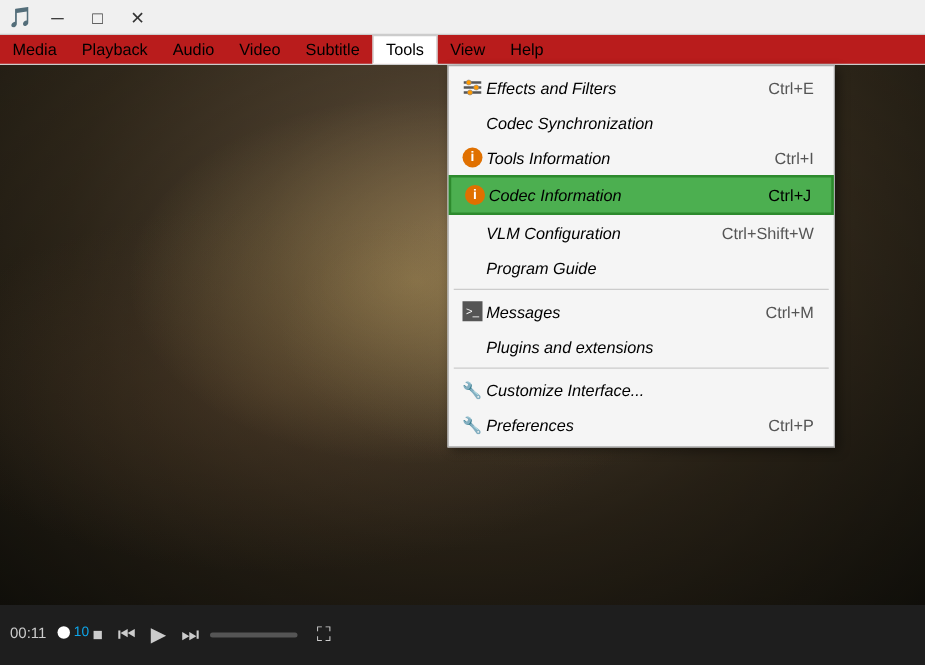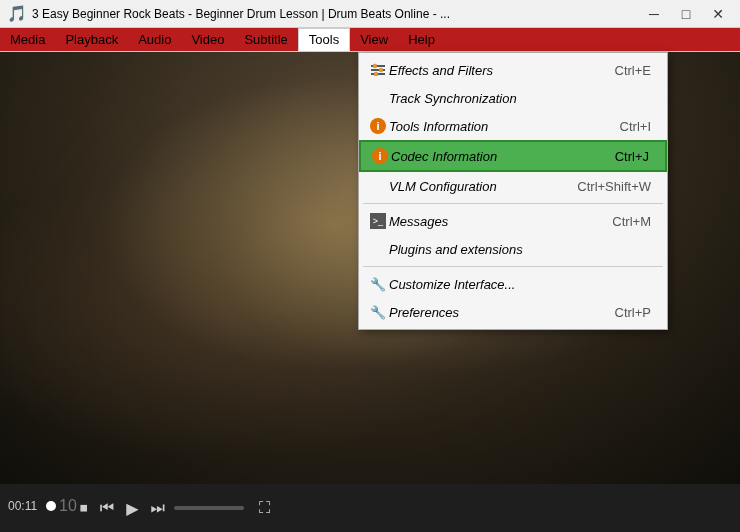--- a/index.html
+++ b/index.html
@@ -239,22 +239,22 @@
       width: 10px;
       height: 10px;
       background: #fff;
       border-radius: 50%;
       position: absolute;
       top: -3px;
       left: 5%;
       transform: translateX(-50%);
     }
     .time-end {
-      color: #737373;
-      font-size: 16px;
+      color: #0ea5e9;
+      font-size: 11px;
     }
     .control-buttons {
       display: flex;
       align-items: center;
       gap: 6px;
     }
     .ctrl-btn {
       background: transparent;
       border: none;
       color: #ccc;
@@ -270,21 +270,20 @@
       background: #555;
       border-radius: 2px;
     }
     .spacer { flex: 1; }
   </style>
 </head>
 <body>
 
 <div class="title-bar">
   <div class="title-bar-icon">🎵</div>
-  <span class="title-bar-text">3 Easy Beginner Rock Beats - Beginner Drum Lesson | Drum Beats Online - ...</span>
   <div class="title-bar-controls">
     <button class="title-bar-btn">─</button>
     <button class="title-bar-btn">□</button>
     <button class="title-bar-btn close">✕</button>
   </div>
 </div>
 
 <div class="menu-bar">
   <div class="menu-item">Media</div>
   <div class="menu-item">Playback</div>
@@ -314,21 +313,21 @@
         <circle cx="11" cy="8" r="2" fill="#f90" stroke="#888" stroke-width="0.5"></circle>
         <circle cx="6" cy="12" r="2" fill="#f90" stroke="#888" stroke-width="0.5"></circle>
       </svg>
     </div>
     <span class="item-label">Effects and Filters</span>
     <span class="item-shortcut">Ctrl+E</span>
   </div>
 
   <div class="dropdown-item">
     <div class="item-icon"></div>
-    <span class="item-label">Track Synchronization</span>
+    <span class="item-label">Codec Synchronization</span>
     <span class="item-shortcut"></span>
   </div>
 
   <div class="dropdown-item">
     <div class="item-icon">
       <div class="info-icon">i</div>
     </div>
     <span class="item-label">Tools Information</span>
     <span class="item-shortcut">Ctrl+I</span>
   </div>
@@ -340,20 +339,25 @@
     <span class="item-label">Codec Information</span>
     <span class="item-shortcut">Ctrl+J</span>
   </div>
 
   <div class="dropdown-item">
     <div class="item-icon"></div>
     <span class="item-label">VLM Configuration</span>
     <span class="item-shortcut">Ctrl+Shift+W</span>
   </div>
 
+  <div class="dropdown-item">
+    <div class="item-icon"></div>
+    <span class="item-label">Program Guide</span>
+    <span class="item-shortcut"></span>
+  </div>
 
   <div class="dropdown-separator"></div>
 
   <div class="dropdown-item">
     <div class="item-icon">
       <div class="terminal-icon">&gt;_</div>
     </div>
     <span class="item-label">Messages</span>
     <span class="item-shortcut">Ctrl+M</span>
   </div>

